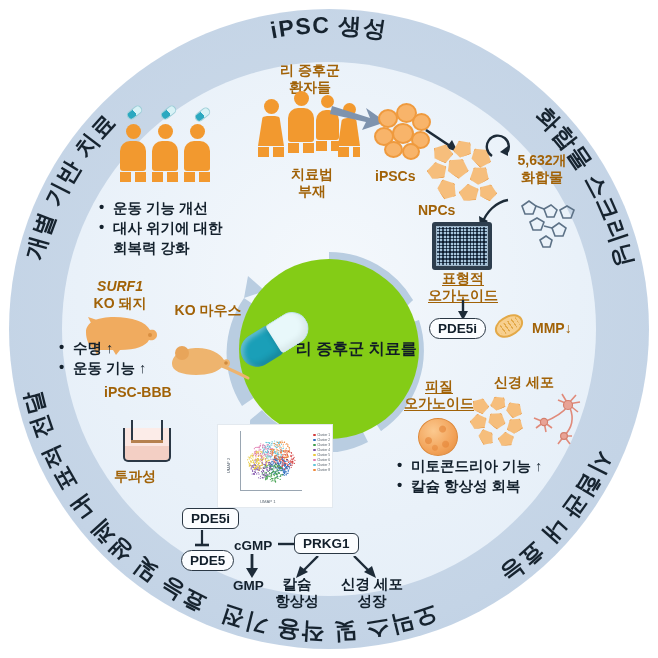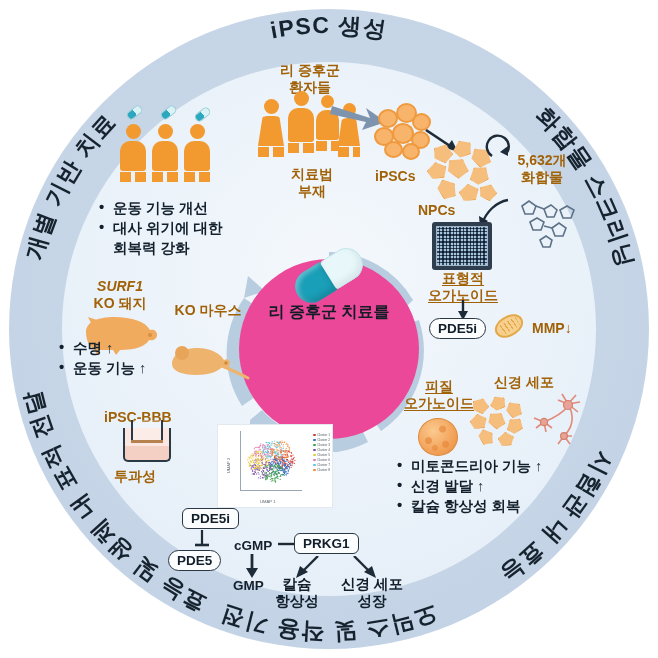--- a/index.html
+++ b/index.html
@@ -56,22 +56,22 @@
     fill: #16232f;
     letter-spacing: 1.2px;
   }
 
   
   .hub {
     position: absolute;
     left: 239px; top: 259px;
     width: 180px; height: 180px;
     border-radius: 50%;
-    background: #ec4899;
-    display: flex; flex-direction: column;
+    background: #84cc16;
+    display: flex; flex-direction: row;
     align-items: center; justify-content: flex-start;
   }
   .hub-ring {
     position: absolute;
     left: 226px; top: 246px;
     width: 206px; height: 206px;
     pointer-events: none;
   }
   .capsule {
     position: relative;
@@ -505,21 +505,21 @@
     <circle cx="22" cy="15" r="7" fill="#e8a55a"></circle>
     <circle cx="66" cy="25" r="1.8" fill="#cf8a3c"></circle>
     <path d="M62 28 C72 32 80 36 88 40" stroke="#eeb46e" stroke-width="3" fill="none" stroke-linecap="round"></path>
   </svg>
 
   <div class="blk bullets" style="left:58px; top:338px;">
     <div>수명 ↑</div>
     <div>운동 기능 ↑</div>
   </div>
 
-  <div class="blk lbl" style="left:104px; top:409px;">iPSC-BBB</div>
+  <div class="blk lbl" style="left:104px; top:384px;">iPSC-BBB</div>
 
   <div class="blk" style="left:119px; top:418px;">
     <div class="transwell">
       <div class="tw-outer"></div>
       <div class="tw-insert"></div>
       <div class="tw-membrane"></div>
     </div>
   </div>
 
   <div class="blk lbl" style="left:114px; top:468px;">투과성</div>
@@ -555,21 +555,20 @@
       <path d="M42 16 C46 26 44 36 36 44"></path>
       <path d="M36 44 L30 52 M36 44 L42 52 M36 44 L44 44"></path>
     </g>
     <circle cx="40" cy="13" r="4.5" fill="#e8a396" stroke="#d47f6d" stroke-width="1.2"></circle>
     <circle cx="16" cy="30" r="3.6" fill="#e8a396" stroke="#d47f6d" stroke-width="1.2"></circle>
     <circle cx="36" cy="44" r="3.4" fill="#e8a396" stroke="#d47f6d" stroke-width="1.2"></circle>
   </svg>
 
   <div class="blk bullets" style="left:396px; top:456px;">
     <div>미토콘드리아 기능 ↑</div>
-    <div>신경 발달 ↑</div>
     <div>칼슘 항상성 회복</div>
   </div>
 
   <div class="umap" style="left:217px; top:424px;">
     <div class="axes">
       <svg viewBox="0 0 64 62" style="position:absolute; inset:0; width:100%; height:100%;">
         <g id="umap-pts">
             <circle cx="53.61" cy="29.59" r="0.62" fill="#d33b3b"></circle>
             <circle cx="36.26" cy="28.66" r="0.62" fill="#d33b3b"></circle>
             <circle cx="54.61" cy="25.29" r="0.62" fill="#d33b3b"></circle>
@@ -1556,21 +1555,21 @@
       </div>
   </div>
 
   <div class="blk boxed" style="left:182px; top:508px;">PDE5i</div>
 
   <svg class="blk" style="left:192px; top:530px; width:20px; height:22px;" viewBox="0 0 20 22">
     <path d="M10 0 L10 14" stroke="#1d2b38" stroke-width="2.2"></path>
     <path d="M3 15 L17 15" stroke="#1d2b38" stroke-width="2.6"></path>
   </svg>
 
-  <div class="blk boxed round" style="left:168px; top:550px;">PDE5</div>
+  <div class="blk boxed round" style="left:181px; top:550px;">PDE5</div>
 
   <div class="blk pw" style="left:234px; top:538px;">cGMP</div>
 
   <svg class="blk" style="left:243px; top:554px; width:18px; height:26px;" viewBox="0 0 18 26">
     <path d="M9 0 L9 16" stroke="#1d2b38" stroke-width="2.8"></path>
     <path d="M9 24 L3 14 L15 14 Z" fill="#1d2b38"></path>
   </svg>
 
   <div class="blk pw" style="left:233px; top:578px;">GMP</div>
 

